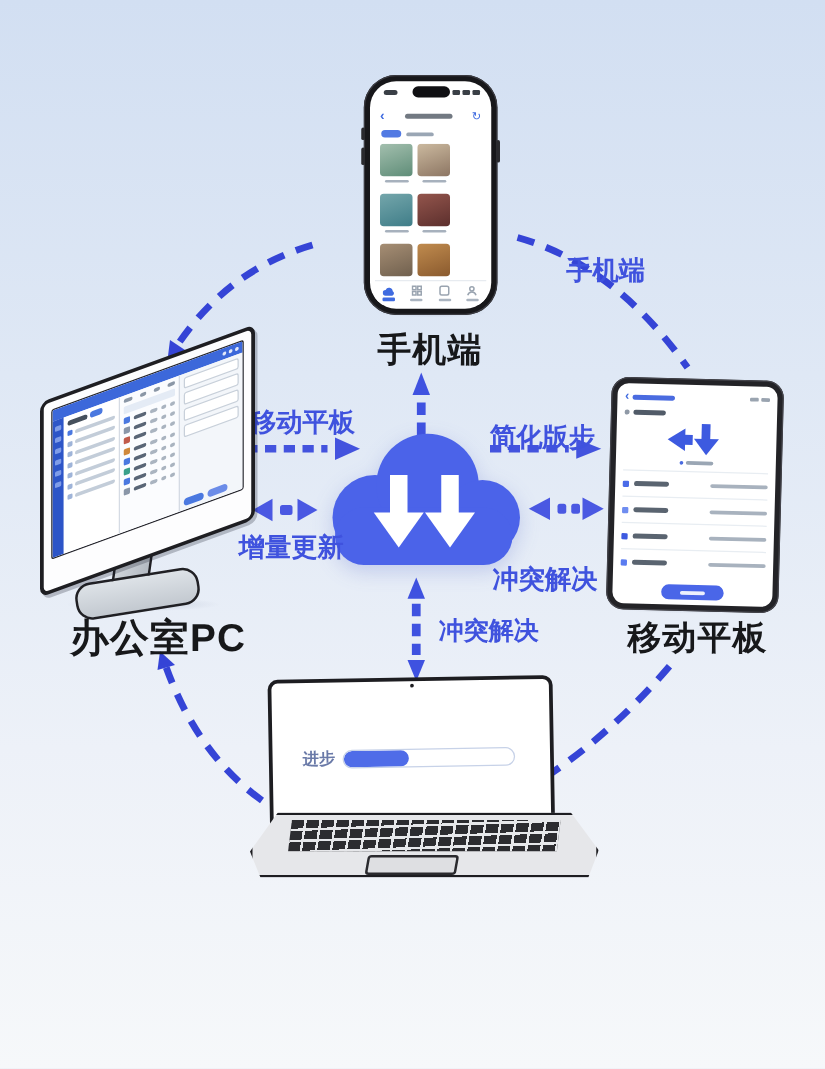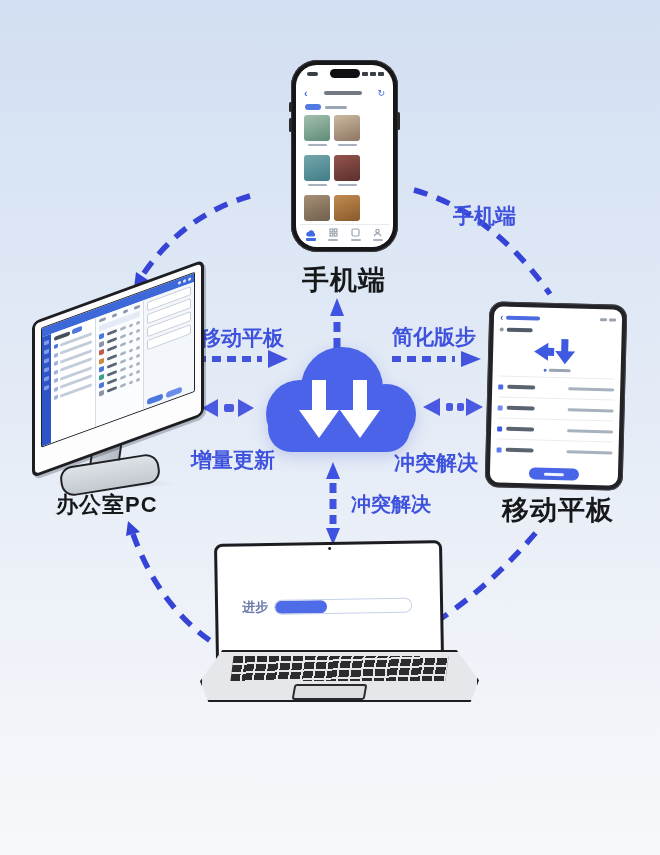--- a/index.html
+++ b/index.html
@@ -392,21 +392,21 @@
             <div class="btns">
               <i style="background:#4a78e0;"></i>
                 <i style="background:#6b8ce8;"></i>
             </div>
           </div>
         </div>
       </div>
       <div class="m-chin"></div>
     </div>
   </div>
-  <div class="dev-label" style="left:56px;top:490px;font-size:22px;">办公室PC</div>
+  <div class="dev-label" style="left:56px;top:490px;font-size:31px;">办公室PC</div>
 
   <div class="tablet">
     <div class="tablet-screen">
       <div class="t-top">
         <span class="l">
           <span class="p-chevron" style="font-size:10px;">‹</span>
           <span class="bar-b"></span>
         </span>
         <span class="r">
             <i></i>
@@ -467,19 +467,19 @@
         </span>
       </div>
     </div>
     <div class="laptop-base">
       <div class="l-keys"></div>
       <div class="l-trackpad"></div>
     </div>
   </div>
 
   <div class="sync-label" style="left:200px;top:324px;">移动平板</div>
-  <div class="sync-label" style="left:392px;top:323px;">简化版步</div>
-  <div class="sync-label" style="left:191px;top:446px;">增量更新</div>
+  <div class="sync-label" style="left:392px;top:336px;">简化版步</div>
+  <div class="sync-label" style="left:191px;top:424px;">增量更新</div>
   <div class="sync-label" style="left:394px;top:449px;">冲突解决</div>
   <div class="sync-label" style="left:351px;top:491px;font-size:20px;">冲突解决</div>
   <div class="sync-label" style="left:453px;top:202px;">手机端</div>
 
 </div>
 
 </body></html>

